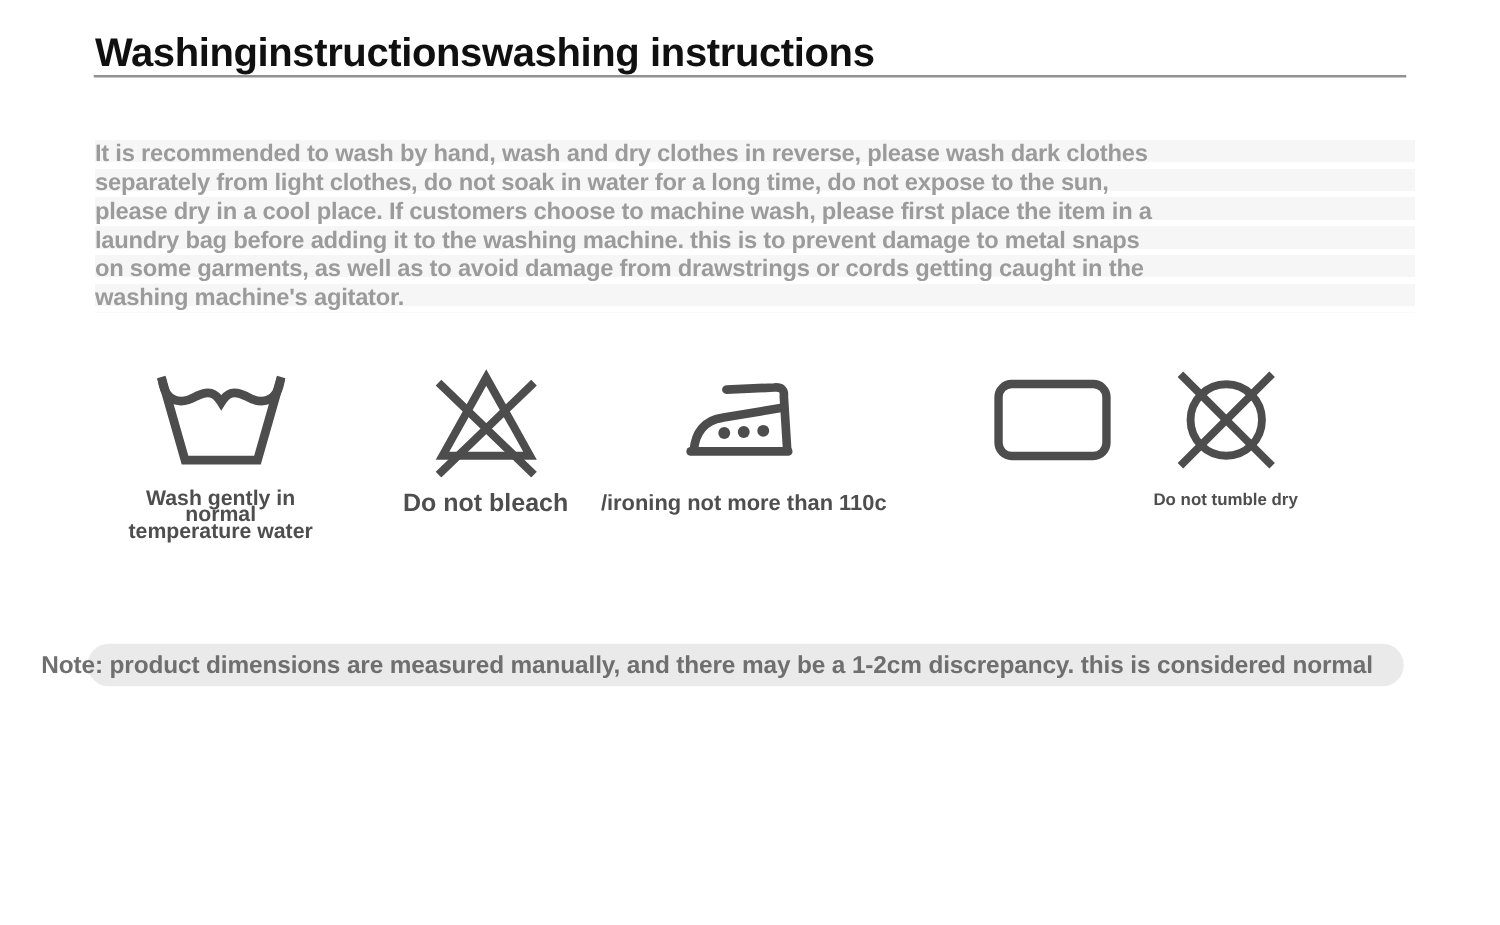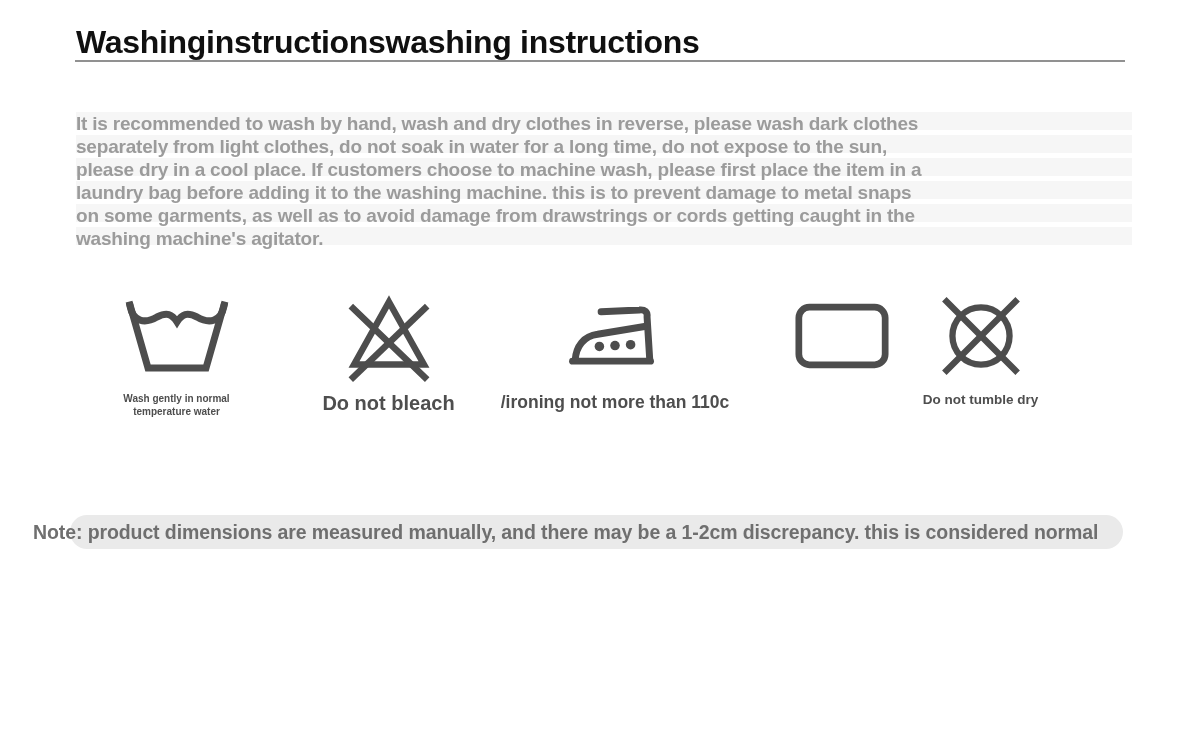--- a/index.html
+++ b/index.html
@@ -59,28 +59,28 @@
     justify-content: center;
   }
   .symbol-col svg { display: block; }
   .care-label {
     margin-top: 12px;
     font-weight: 700;
     color: #4e4e4e;
     text-align: center;
     white-space: pre-line;
   }
-  .lbl-sm { font-size: 10px; line-height: 13px; }
+  .lbl-sm { font-size: 17px; line-height: 13px; }
   .lbl-lg { font-size: 20px;   line-height: 22px; }
   .lbl-md { font-size: 17.5px; line-height: 20px; }
   .lbl-s2 { font-size: 13.5px; line-height: 16px; }
 
   .col-wash   { left: 94px;  width: 165px; }
   .col-bleach { left: 306px; width: 165px; }
-  .col-iron   { left: 490px; width: 250px; }
+  .col-iron   { left: 470px; width: 250px; }
   .col-hang   { left: 754px; width: 175px; }
   .col-tumble { left: 898px; width: 165px; }
 
   .note-wrap { position: absolute; left: 0; top: 515px; width: 1200px; height: 36px; }
   .note-pill {
     position: absolute;
     left: 70px; top: 0;
     width: 1053px; height: 34px;
     background: #eaeaea;
     border-radius: 17px;

